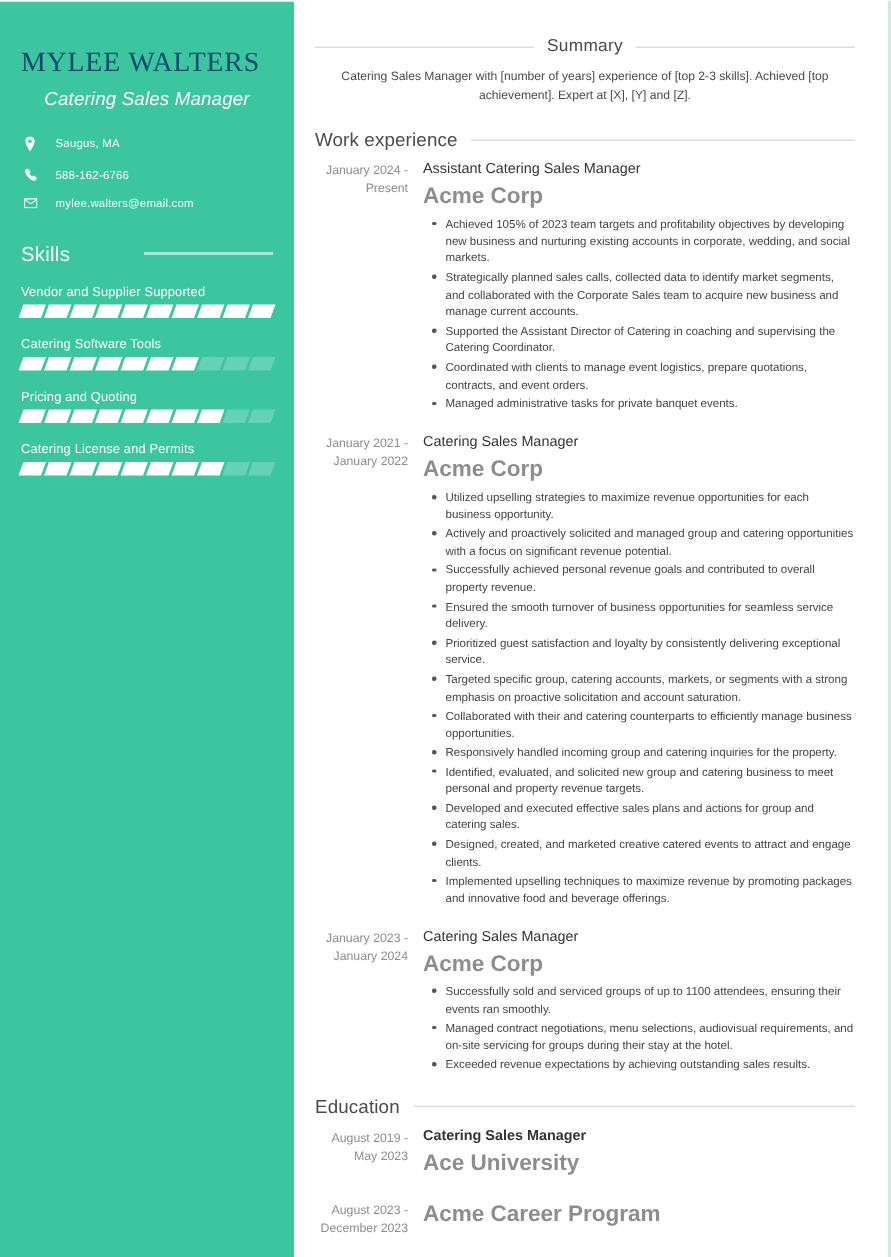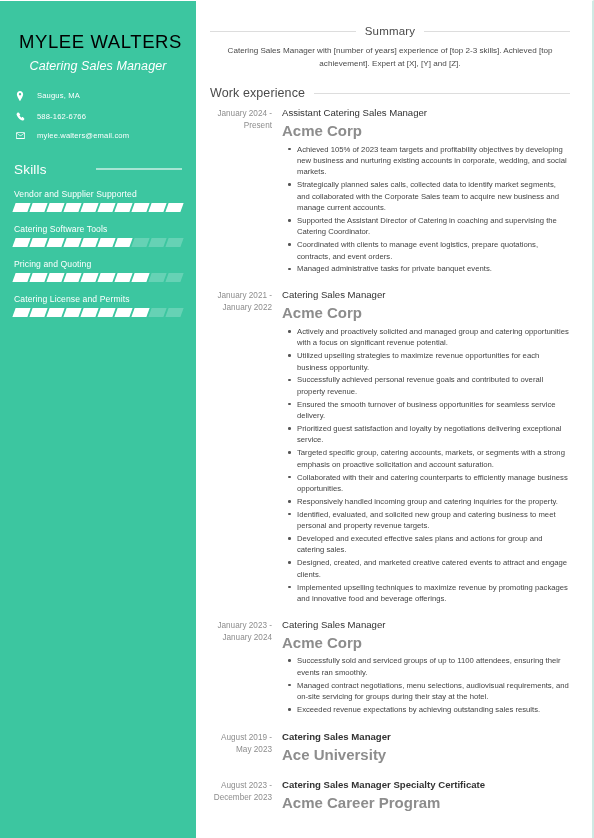--- a/index.html
+++ b/index.html
@@ -34,25 +34,26 @@
     min-width: 196px;
     background: #3cc6a0;
     color: #ffffff;
     box-sizing: border-box;
     padding: 26px 14px 10px 14px;
   }
   .name {
     font-size: 18.5px;
     letter-spacing: 0.6px;
     font-weight: 400;
-    text-align: right;
-    color: #000000;
+    text-align: left;
+    color: #0c4a6e;
     line-height: 1.2;
     margin: 4px 0 6px 0;
     white-space: nowrap;
+    font-family: Liberation Serif, serif;
   }
   .job-title {
     font-size: 12.5px;
     font-style: italic;
     text-align: center;
     color: #ffffff;
     font-weight: 400;
     margin-bottom: 18px;
     letter-spacing: 0.1px;
   }
@@ -360,25 +361,25 @@
                 <li>Managed administrative tasks for private banquet events.</li>
               </ul>
             </div>
           </div>
           <div class="entry">
             <div class="entry-dates">January 2021 - January 2022</div>
             <div class="entry-body">
               <div class="entry-role">Catering Sales Manager</div>
               <div class="entry-org">Acme Corp</div>
               <ul class="bullets">
+                <li>Utilized upselling strategies to maximize revenue opportunities for each business opportunity.</li>
                 <li>Actively and proactively solicited and managed group and catering opportunities with a focus on significant revenue potential.</li>
-                <li>Utilized upselling strategies to maximize revenue opportunities for each business opportunity.</li>
                 <li>Successfully achieved personal revenue goals and contributed to overall property revenue.</li>
                 <li>Ensured the smooth turnover of business opportunities for seamless service delivery.</li>
-                <li>Prioritized guest satisfaction and loyalty by negotiations delivering exceptional service.</li>
+                <li>Prioritized guest satisfaction and loyalty by consistently delivering exceptional service.</li>
                 <li>Targeted specific group, catering accounts, markets, or segments with a strong emphasis on proactive solicitation and account saturation.</li>
                 <li>Collaborated with their and catering counterparts to efficiently manage business opportunities.</li>
                 <li>Responsively handled incoming group and catering inquiries for the property.</li>
                 <li>Identified, evaluated, and solicited new group and catering business to meet personal and property revenue targets.</li>
                 <li>Developed and executed effective sales plans and actions for group and catering sales.</li>
                 <li>Designed, created, and marketed creative catered events to attract and engage clients.</li>
                 <li>Implemented upselling techniques to maximize revenue by promoting packages and innovative food and beverage offerings.</li>
               </ul>
             </div>
           </div>
@@ -390,32 +391,35 @@
               <ul class="bullets">
                 <li>Successfully sold and serviced groups of up to 1100 attendees, ensuring their events ran smoothly.</li>
                 <li>Managed contract negotiations, menu selections, audiovisual requirements, and on-site servicing for groups during their stay at the hotel.</li>
                 <li>Exceeded revenue expectations by achieving outstanding sales results.</li>
               </ul>
             </div>
           </div>
         </div>
 
       <div class="edu-section">
+        <div class="section-head">
+          <span class="section-title">Education</span>
+          <span class="section-rule"></span>
+        </div>
         <div id="edu-list">
             <div class="entry edu-entry">
               <div class="entry-dates">August 2019 - May 2023</div>
               <div class="entry-body">
                 <div class="entry-role bold">Catering Sales Manager</div>
                 <div class="entry-org">Ace University</div>
               </div>
             </div>
             <div class="entry edu-entry">
               <div class="entry-dates">August 2023 - December 2023</div>
               <div class="entry-body">
-                <div class="entry-role bold">Catering Sales Manager Specialty Certificate</div>
                 <div class="entry-org">Acme Career Program</div>
               </div>
             </div>
           </div>
       </div>
 
     </main>
   </div>
 </div>
 

